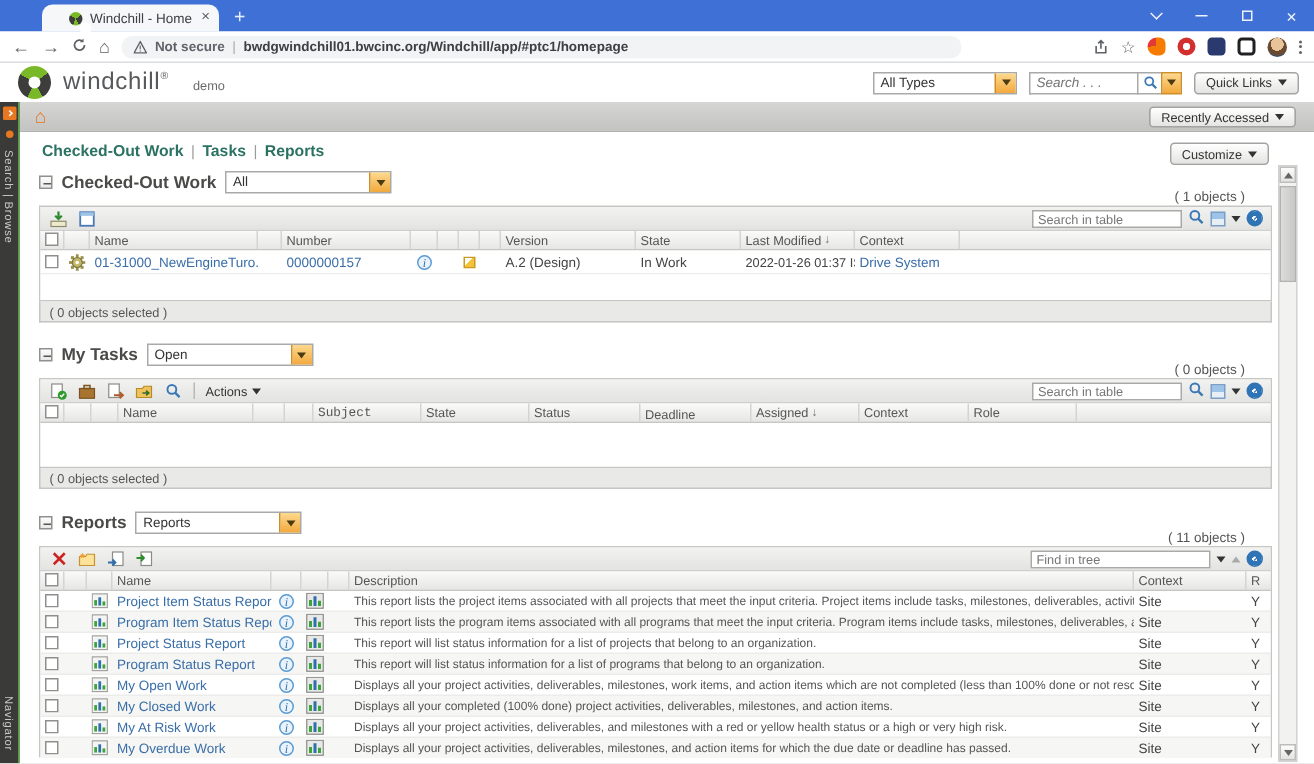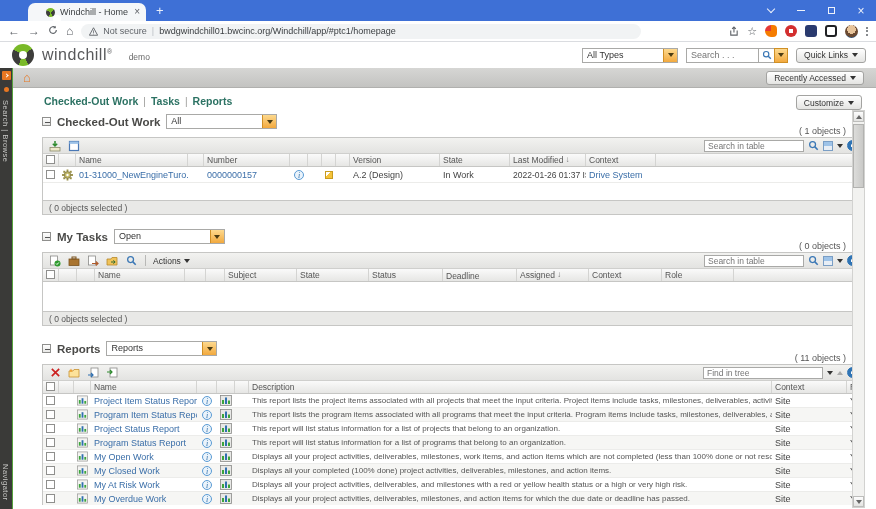--- a/index.html
+++ b/index.html
@@ -17,21 +17,21 @@
   .wincontrols{margin-left:auto;display:flex;align-items:center;height:100%;gap:0;}
   .winbtn{width:30px;height:100%;display:flex;align-items:center;justify-content:center;color:#eef2fb;font-size:10px;}
   .chev{width:6px;height:6px;border-right:1.5px solid #eef2fb;border-bottom:1.5px solid #eef2fb;transform:rotate(45deg);margin-top:-3px;}
   .minbar{width:8px;height:1.5px;background:#eef2fb;}
   .maxbox{width:7px;height:7px;border:1.2px solid #eef2fb;}
 
   .urlrow{position:absolute;left:0;top:21px;width:876px;height:21px;background:#fff;border-bottom:1px solid #dadce0;
     display:flex;align-items:center;padding:0 8px;gap:8px;}
   .navic{color:#5f6368;font-size:12px;line-height:1;}
   .omnibox{flex:1;max-width:560px;height:15px;background:#f1f3f4;border-radius:8px;display:flex;align-items:center;
-    padding:0 8px;gap:5px;font-size:9px;color:#5f6368;}
+    padding:0 8px;gap:5px;font-size:9px;color:#5f6368;font-weight:bold;}
   .omnibox .sep{color:#bdc1c6;}
   .url-text{color:#3c4043;}
   .extrow{margin-left:auto;display:flex;align-items:center;gap:8px;}
   .ext{width:12px;height:12px;border-radius:3px;display:inline-block;}
   .avatar{width:13px;height:13px;border-radius:50%;background:radial-gradient(circle at 50% 35%,#e8c49a 0 40%,#6b4a32 41% 70%,#37506e 71%);}
   .kebab{display:flex;flex-direction:column;gap:1.5px;}
   .kebab i{width:2px;height:2px;border-radius:50%;background:#5f6368;}
 
   
   .appheader{position:absolute;left:0;top:42px;width:876px;height:26px;background:#fff;display:flex;align-items:center;}
@@ -43,21 +43,21 @@
   .userlabel{font-size:8.5px;color:#6a6a6a;margin-left:16px;margin-top:4px;}
   .hdr-right{margin-left:auto;display:flex;align-items:center;gap:8px;margin-right:10px;}
   .combo{display:inline-flex;align-items:stretch;border:1px solid #a9a9a7;background:#fff;height:15px;justify-content:center;}
   .combo .val{padding:1px 4px 0;font-size:9px;color:#333;}
   .combo .dd{width:14px;background:linear-gradient(#fdd98e,#f2a93e);border-left:1px solid #cf8f25;
     display:flex;align-items:center;justify-content:center;}
   .tri{width:0;height:0;border-left:3px solid transparent;border-right:3px solid transparent;border-top:4px solid #4a3b12;}
   .tri.dk{border-top-color:#333;}
   .searchwrap{display:inline-flex;align-items:stretch;height:15px;}
   .searchwrap input{width:72px;height:15px;border:1px solid #a9a9a7;border-right:none;font-size:9px;padding:0 4px;color:#555;
-    font-family:"Liberation Sans",sans-serif;}
+    font-family:"Liberation Sans",sans-serif;font-style:italic;}
   .mag-btn{width:16px;border:1px solid #a9a9a7;border-right:none;background:#fff;display:flex;align-items:center;justify-content:center;}
   .btn3d{display:inline-flex;align-items:center;gap:4px;font-size:8.5px;color:#333;height:15px;padding:0 7px;
     background:linear-gradient(#ffffff,#e4e4e2);border:1px solid #a3a3a1;border-radius:3px;white-space:nowrap;}
 
   
   .graybar{position:absolute;left:13px;top:68px;width:863px;height:20px;
     background:linear-gradient(#d6d6d4,#c3c3c1);border-bottom:1px solid #b0b0ae;display:flex;align-items:center;}
   .homeic{color:#e87722;font-size:13px;margin-left:10px;line-height:1;}
   .graybar .btn3d{margin-left:auto;margin-right:12px;height:14px;font-size:8.5px;}
 
@@ -65,21 +65,21 @@
   .sidebar{position:absolute;left:0;top:68px;width:13px;height:441px;background:#3a3a38;border-right:1px solid #55a13c;}
   .sb-exp{position:absolute;left:2px;top:3px;width:9px;height:9px;background:#e87722;border-radius:1px;
     display:flex;align-items:center;justify-content:center;}
   .sb-exp i{width:3px;height:3px;border-right:1.5px solid #fff;border-top:1.5px solid #fff;transform:rotate(45deg);margin-right:1px;}
   .sb-dot{position:absolute;left:4px;top:19px;width:5px;height:5px;border-radius:50%;background:#e87722;}
   .sb-text{position:absolute;left:1px;writing-mode:vertical-rl;font-size:7.5px;color:#c9c9c7;letter-spacing:0.5px;white-space:nowrap;}
   .sb-top{top:32px;}
   .sb-bottom{bottom:8px;}
 
   
-  .content{position:absolute;left:30px;top:88px;width:838px;height:417px;background:#fff;overflow:hidden;}
+  .content{position:absolute;left:14px;top:88px;width:838px;height:417px;background:#fff;overflow:hidden;}
   .tabsrow{display:flex;align-items:center;padding:7px 4px 5px 14px;}
   .wtab{font-size:10.5px;font-weight:bold;color:#2c7263;text-decoration:none;}
   .tabsep{color:#9a9a98;margin:0 5px;font-size:10px;}
   .customize{position:absolute;right:6px;top:7px;}
 
   .section{margin:0 4px 0 12px;}
   .sec-title-row{display:flex;align-items:center;gap:6px;height:19px;position:relative;}
   .minusbox{width:9px;height:9px;border:1px solid #8f8f8d;background:linear-gradient(#fdfdfd,#e8e8e6);position:relative;flex:0 0 auto;}
   .minusbox::after{content:'';position:absolute;left:2px;top:3.5px;width:5px;height:1px;background:#555;}
   .sec-title{font-size:11.5px;font-weight:bold;color:#4a4a48;white-space:nowrap;}
@@ -112,21 +112,21 @@
     font-size:8.5px;color:#555;display:flex;align-items:center;padding:0 6px;}
 
   
   .co-cb{width:16px;}.co-ic{width:17px;}.co-name{width:112px;}.co-sp1{width:16px;}.co-num{width:86px;}
   .co-info{width:18px;justify-content:center;}.co-sp2{width:14px;}.co-flag{width:14px;}.co-sp3{width:14px;}
   .co-ver{width:90px;}.co-state{width:70px;}.co-mod{width:76px;}.co-ctx{width:70px;}.co-fill{flex:1;border-right:none;}
   .co-body-space{height:17px;background:#fff;}
 
   
   .tk-cb{width:16px;}.tk-i1{width:18px;}.tk-i2{width:18px;}.tk-name{width:90px;}.tk-sp1{width:21px;}.tk-sp2{width:19px;}
-  .tk-subj{width:72px;}.tk-state{width:72px;}.tk-status{width:74px;}.tk-dead{width:74px;align-items:center;}.tk-asg{width:72px;}
+  .tk-subj{width:72px;font-family:Liberation Mono, monospace;}.tk-state{width:72px;}.tk-status{width:74px;}.tk-dead{width:74px;align-items:center;}.tk-asg{width:72px;}
   .tk-ctx{width:73px;}.tk-role{width:72px;}.tk-fill{flex:1;border-right:none;}
   .tk-body-space{height:29px;background:#fff;}
 
   
   .rp-cb{width:16px;}.rp-exp{width:15px;justify-content:center;}.rp-ic{width:17px;}.rp-name{width:106px;}
   .rp-info{width:20px;justify-content:center;}.rp-chart{width:18px;}.rp-sp{width:14px;}
   .rp-desc{flex:1;font-size:8px;color:#555;}.rp-ctx{width:75px;}.rp-flag{width:16px;border-right:none;}
   .rp-row{height:14px;}
   .rp-desc-h{flex:1;}
 

